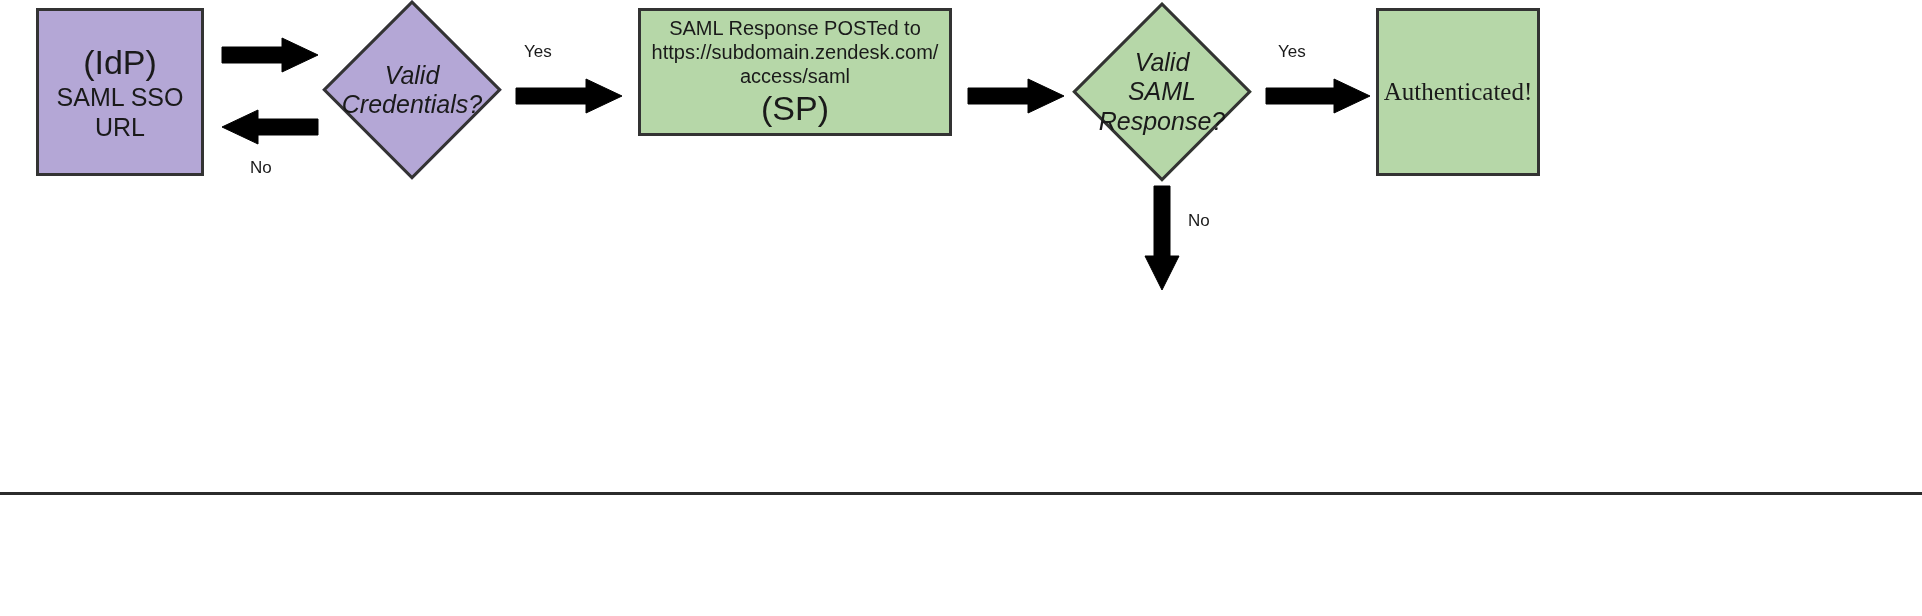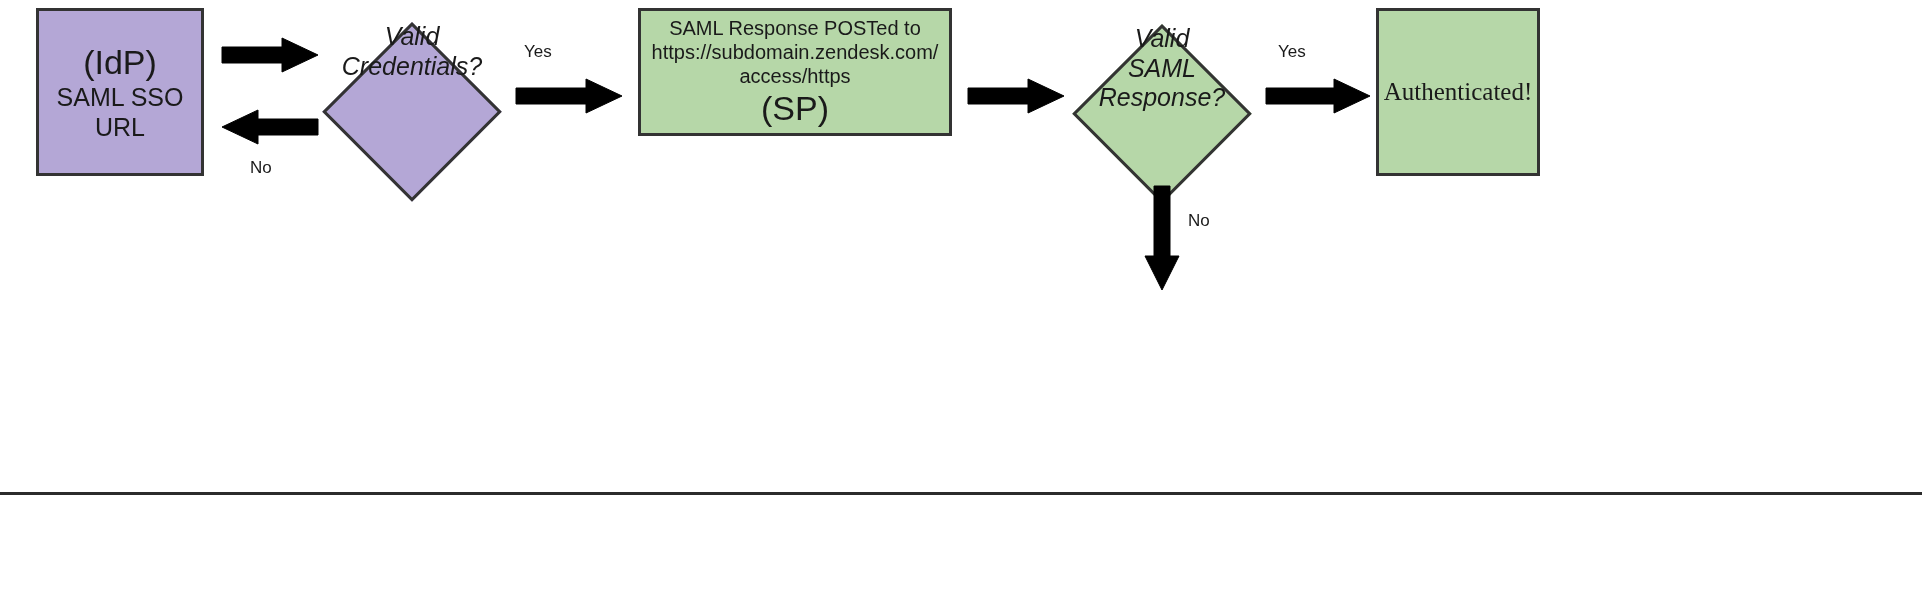--- a/index.html
+++ b/index.html
@@ -31,23 +31,22 @@
   .box {
     border: 3px solid #333333;
     flex-direction: column;
   }
   .box.purple { background: #b4a7d6; }
   .box.green  { background: #b6d7a8; }
 
   .diamond-wrap {
     position: absolute;
     display: flex;
-    align-items: flex-start;
+    align-items: center;
     justify-content: center;
-    margin-top: 22px;
   }
   .diamond-shape {
     position: absolute;
     top: 50%;
     left: 50%;
     width: 70.7%;
     height: 70.7%;
     transform: translate(-50%, -50%) rotate(45deg);
     border: 3px solid #333333;
     box-sizing: border-box;
@@ -130,21 +129,21 @@
 
   <div class="arrow" style="left:516px; top:79px;">
     <svg width="106" height="34" viewBox="0 0 106 34">
       <path d="M0,9 L70,9 L70,0 L106,17 L70,34 L70,25 L0,25 Z" fill="#000000" stroke="#000000" stroke-width="1"></path>
     </svg>
   </div>
 
   <div class="node box green" style="left:638px; top:8px; width:314px; height:128px;">
     <span class="box-line line-small">SAML Response POSTed to</span>
     <span class="box-line line-small">https://subdomain.zendesk.com/</span>
-    <span class="box-line line-small">access/https</span>
+    <span class="box-line line-small">access/saml</span>
     <span class="box-line line-big">(SP)</span>
   </div>
 
   <div class="arrow" style="left:968px; top:79px;">
     <svg width="96" height="34" viewBox="0 0 96 34">
       <path d="M0,9 L60,9 L60,0 L96,17 L60,34 L60,25 L0,25 Z" fill="#000000" stroke="#000000" stroke-width="1"></path>
     </svg>
   </div>
 
   <div class="diamond-wrap" style="left:1072px; top:2px; width:180px; height:180px;">

